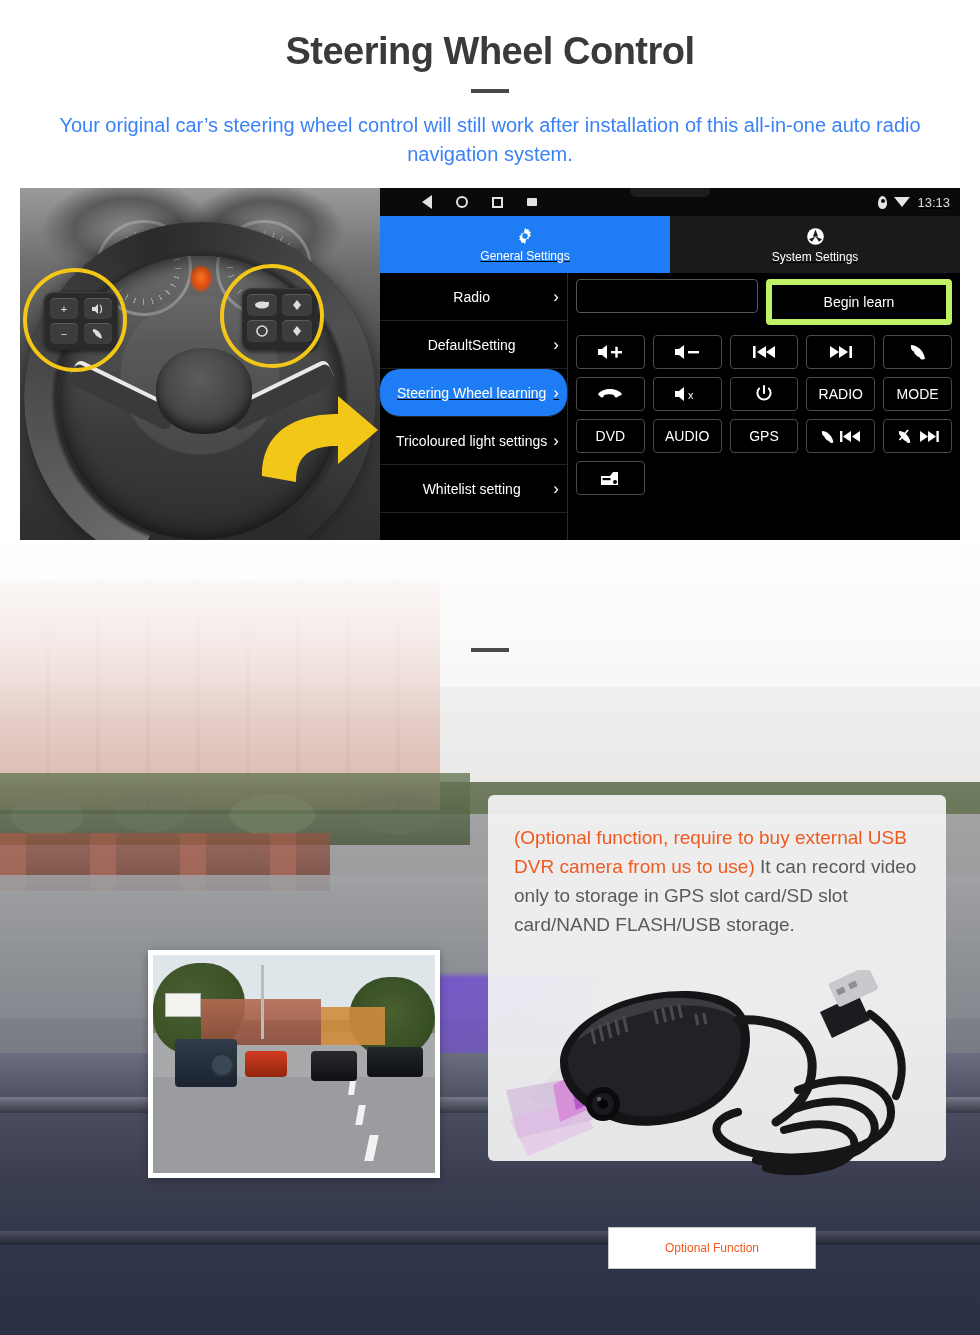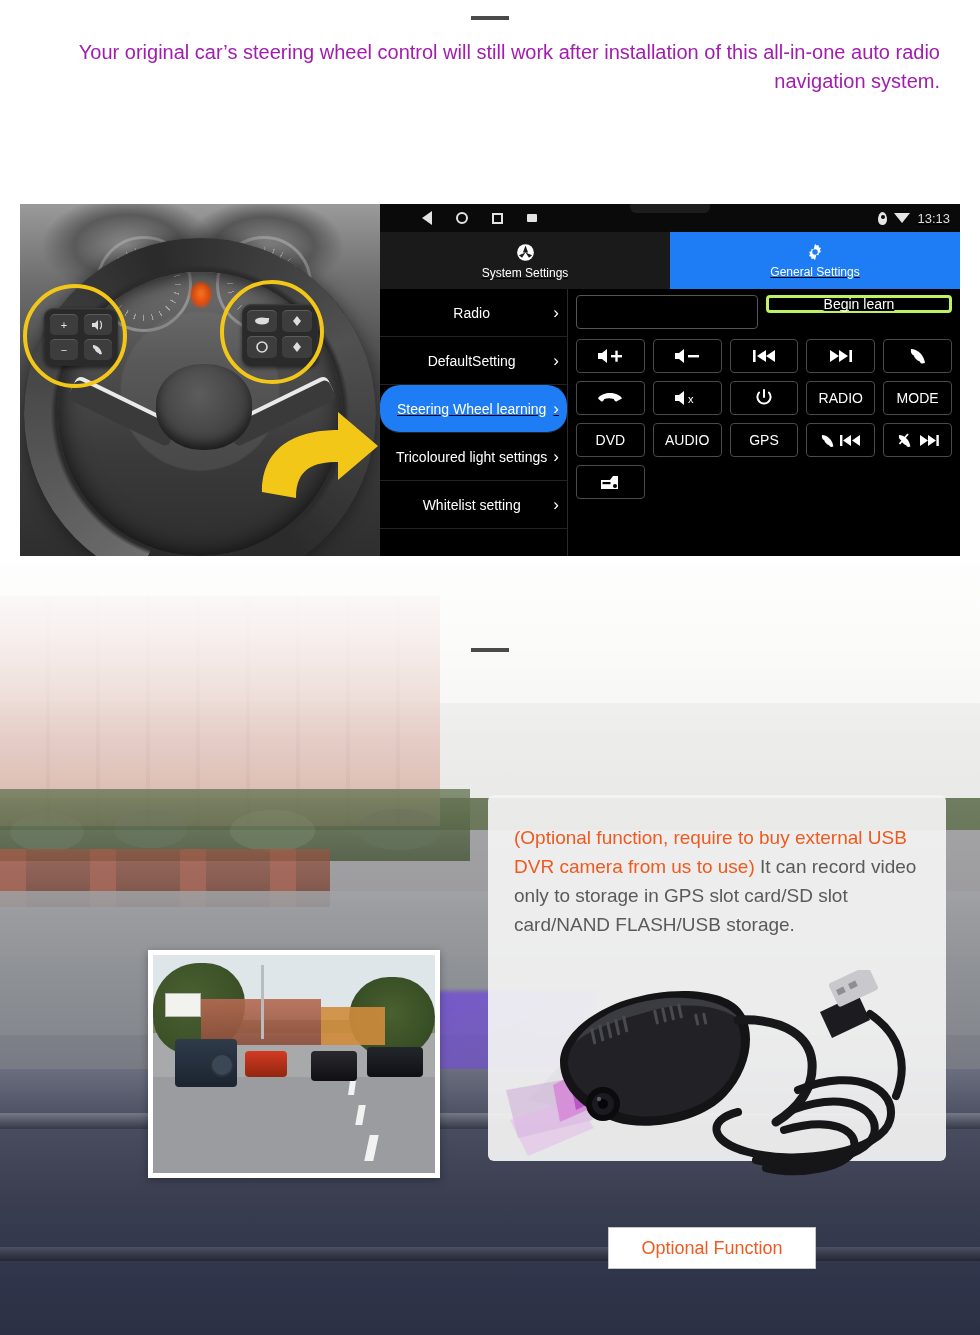--- a/index.html
+++ b/index.html
@@ -21,24 +21,24 @@
     color: #3a3a3a;
     letter-spacing: -0.5px;
     padding-top: 30px;
   }
   .rule {
     width: 38px; height: 4px; background:#4a4a4a;
     margin: 16px auto 0 auto;
   }
   .sec1-sub {
     width: 900px; margin: 18px auto 0 auto;
-    text-align: right;
+    text-align: center;
     font-size: 20px;
     line-height: 29px;
-    color: #a21caf;
+    color: #3b82f6;
   }
 
   
   .showcase {
     position: absolute; left: 20px; top: 188px;
     width: 940px; height: 352px;
     display: flex;
     overflow: hidden;
   }
 
@@ -122,21 +122,21 @@
   .menu-item{height:48px;display:flex;align-items:center;justify-content:space-between;
              padding:0 8px 0 10px;color:#fff;font-size:14px;border-bottom:1px solid #222;
              text-align:center;}
   .menu-item .lbl{flex:1;text-align:center;line-height:16px;}
   .menu-item.sel{background:#1e7cf5;border-radius:20px;}
   .chev{font-size:17px;line-height:1;color:#fff;font-weight:300;}
 
   .panel{flex:1;background:#000;padding:6px 8px 0 8px;}
   .toprow{display:flex;gap:8px;margin-bottom:10px;}
   .field{flex:1;height:34px;border:1px solid #555;border-radius:4px;background:#000;}
-  .learn-btn{width:186px;height:18px;border:3px solid #bef264;border-radius:4px;background:#000;
+  .learn-btn{width:186px;height:46px;border:6px solid #bef264;border-radius:4px;background:#000;
              color:#fff;font-size:14px;display:flex;align-items:center;justify-content:center;}
   .grid{display:grid;grid-template-columns:repeat(5,1fr);gap:8px;}
   .gbtn{height:34px;border:1px solid #4a4a4a;border-radius:4px;background:#000;color:#fff;
         font-size:14px;display:flex;align-items:center;justify-content:center;gap:3px;}
   .gbtn svg{display:block;}
 
   
   .sec2{position:relative;width:980px;height:790px;overflow:hidden;background:#cfd0d6;}
   .sec2-bg{position:absolute;inset:0;
     background:
@@ -211,28 +211,29 @@
   .iv-l1{left:196px;top:126px;width:6px;height:14px;transform:skewX(-8deg);}
   .iv-l2{left:204px;top:150px;width:7px;height:20px;transform:skewX(-10deg);}
   .iv-l3{left:214px;top:180px;width:9px;height:26px;transform:skewX(-12deg);}
 
   .dvr-card{position:absolute;left:488px;top:795px;width:458px;height:366px;
     background:rgba(243,243,243,.93);border-radius:6px;}
   .dvr-text{padding:28px 26px 0 26px;font-size:19px;line-height:29px;color:#5a5a5a;}
   .dvr-text .hl{color:#ef5a20;}
   .dvr-device{position:absolute;left:10px;top:175px;width:438px;height:245px;}
   .opt-btn{position:absolute;left:120px;top:432px;width:208px;height:42px;border:1px solid #c6c6c6;
-    background:#fff;color:#ef5a20;font-size:18px;display:flex;align-items:center;justify-content:center;}
+    background:#fff;color:#ef5a20;font-size:12px;display:flex;align-items:center;justify-content:center;}
 </style>
 </head>
 <body>
 
 <div class="page">
 
   <section class="sec1">
+    <h1 class="sec1-title">Steering Wheel Control</h1>
     <div class="rule"></div>
     <p class="sec1-sub">Your original car’s steering wheel control will still work after installation of this all-in-one auto radio navigation system.</p>
 
     <div class="showcase">
 
       <div class="wheel-photo">
         <div class="dial l">
             <div class="ticks"></div>
           </div>
         <div class="dial r">
@@ -303,33 +304,33 @@
             <span class="recent"></span>
           </div>
           <div class="status-right">
             <span class="pin"></span>
             <span class="wifi"></span>
             <span>13:13</span>
           </div>
         </div>
 
         <div class="tabs">
+          <div class="tab active">
+            <svg class="gear" viewBox="0 0 24 24">
+              <path fill="#fff" d="M12 2l1.6 2.2 2.6-.6.4 2.7 2.5 1-1.2 2.4 1.2 2.4-2.5 1-.4 2.7-2.6-.6L12 22l-1.6-2.2-2.6.6-.4-2.7-2.5-1 1.2-2.4L4.9 12l2.5-1 .4-2.7 2.6.6z" transform="scale(1)"></path>
+              <circle cx="12" cy="12" r="3.3" fill="#1e7cf5"></circle>
+            </svg>
+            <span>General Settings</span>
+          </div>
           <div class="tab">
             <svg class="sysico" viewBox="0 0 24 24">
               <circle cx="12" cy="12" r="9.5" fill="#fff"></circle>
               <path d="M12 4 L15 12 L9 12 Z M4.5 15 L12 12 L8 18 Z M19.5 15 L12 12 L16 18 Z" fill="#1a1a1a"></path>
             </svg>
             <span>System Settings</span>
-          </div>
-          <div class="tab active">
-            <svg class="gear" viewBox="0 0 24 24">
-              <path fill="#fff" d="M12 2l1.6 2.2 2.6-.6.4 2.7 2.5 1-1.2 2.4 1.2 2.4-2.5 1-.4 2.7-2.6-.6L12 22l-1.6-2.2-2.6.6-.4-2.7-2.5-1 1.2-2.4L4.9 12l2.5-1 .4-2.7 2.6.6z" transform="scale(1)"></path>
-              <circle cx="12" cy="12" r="3.3" fill="#1e7cf5"></circle>
-            </svg>
-            <span>General Settings</span>
           </div>
         </div>
 
         <div class="body">
 
           <div class="menu">
             <div class="menu-item">
               <span class="lbl">Radio</span>
               <span class="chev">›</span>
             </div>

